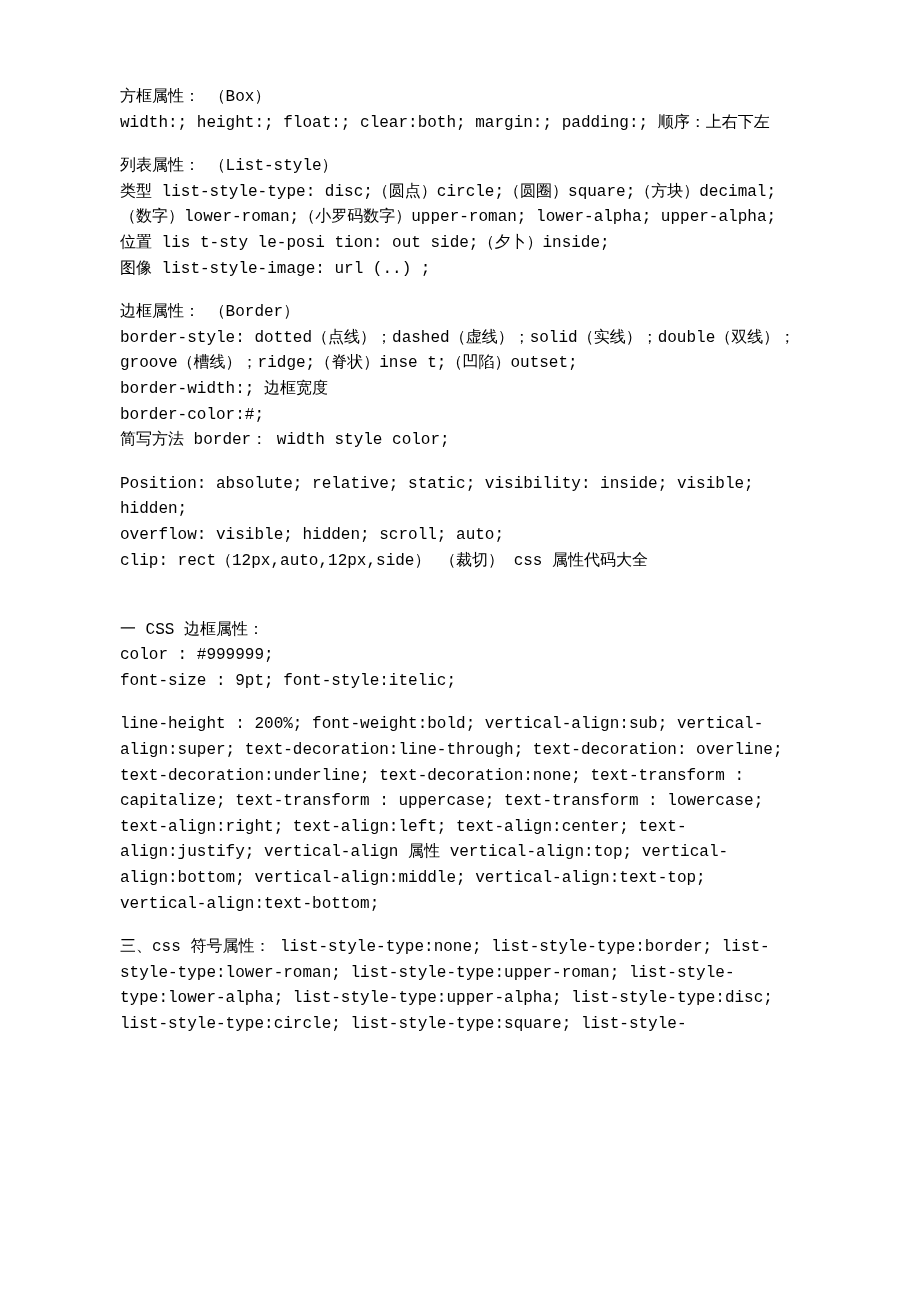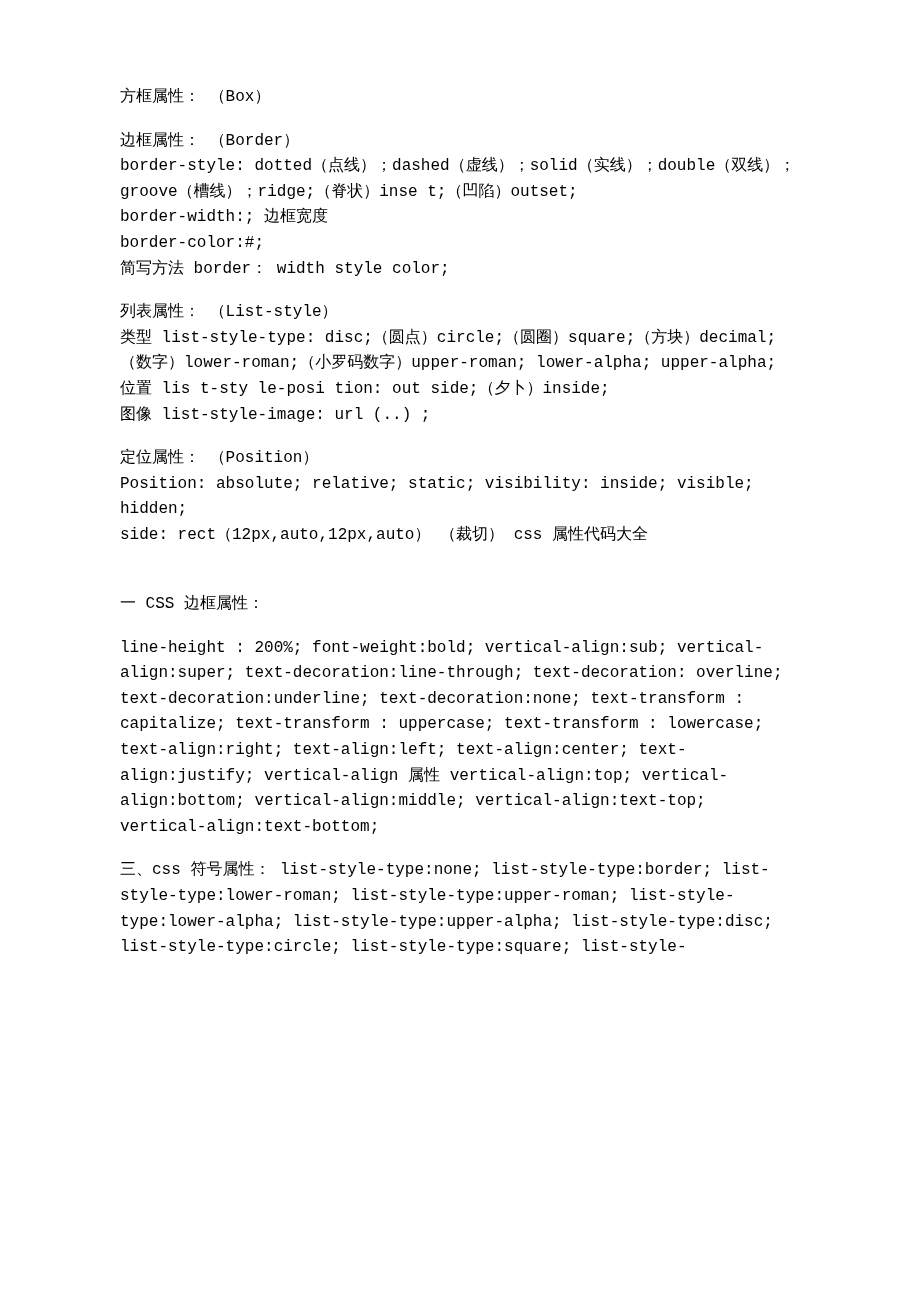--- a/index.html
+++ b/index.html
@@ -25,47 +25,50 @@
       display: block;
     }
   </style>
 </head>
 <body>
 
 <div class="page">
 
   <div class="para">
     <span class="line">方框属性： （Box）</span>
+    <span class="line">width:; height:; float:; clear:both; margin:; padding:; 顺序：上右下左</span>
+  </div>
+
+  <div class="para">
+    <span class="line">列表属性： （List-style）</span>
+    <span class="line">类型 list-style-type: disc;（圆点）circle;（圆圈）square;（方块）decimal;（数字）lower-roman;（小罗码数字）upper-roman; lower-alpha; upper-alpha;</span>
+    <span class="line">位置 lis t-sty le-posi tion: out side;（夕卜）inside;</span>
+    <span class="line">图像 list-style-image: url (..) ;</span>
   </div>
 
   <div class="para">
     <span class="line">边框属性： （Border）</span>
     <span class="line">border-style: dotted（点线）；dashed（虚线）；solid（实线）；double（双线）； groove（槽线）；ridge;（脊状）inse t;（凹陷）outset;</span>
     <span class="line">border-width:; 边框宽度</span>
     <span class="line">border-color:#;</span>
     <span class="line">简写方法 border： width style color;</span>
   </div>
 
   <div class="para">
-    <span class="line">列表属性： （List-style）</span>
-    <span class="line">类型 list-style-type: disc;（圆点）circle;（圆圈）square;（方块）decimal;（数字）lower-roman;（小罗码数字）upper-roman; lower-alpha; upper-alpha;</span>
-    <span class="line">位置 lis t-sty le-posi tion: out side;（夕卜）inside;</span>
-    <span class="line">图像 list-style-image: url (..) ;</span>
-  </div>
-
-  <div class="para">
-    <span class="line">定位属性： （Position）</span>
     <span class="line">Position: absolute; relative; static; visibility: inside; visible; hidden;</span>
-    <span class="line">side: rect（12px,auto,12px,auto） （裁切） css 属性代码大全</span>
+    <span class="line">overflow: visible; hidden; scroll; auto;</span>
+    <span class="line">clip: rect（12px,auto,12px,side） （裁切） css 属性代码大全</span>
   </div>
 
   <br>
 
   <div class="para">
     <span class="line">一 CSS 边框属性：</span>
+    <span class="line">color : #999999;</span>
+    <span class="line">font-size : 9pt; font-style:itelic;</span>
   </div>
 
   <div class="para">
     <span class="line">line-height : 200%; font-weight:bold; vertical-align:sub; vertical-align:super; text-decoration:line-through; text-decoration: overline; text-decoration:underline; text-decoration:none; text-transform : capitalize; text-transform : uppercase; text-transform : lowercase; text-align:right; text-align:left; text-align:center; text-align:justify; vertical-align 属性 vertical-align:top; vertical-align:bottom; vertical-align:middle; vertical-align:text-top; vertical-align:text-bottom;</span>
   </div>
 
 
   <div class="para">
     <span class="line">三、css 符号属性： list-style-type:none; list-style-type:border; list-style-type:lower-roman; list-style-type:upper-roman; list-style-type:lower-alpha; list-style-type:upper-alpha; list-style-type:disc; list-style-type:circle; list-style-type:square; list-style-</span>
   </div>

